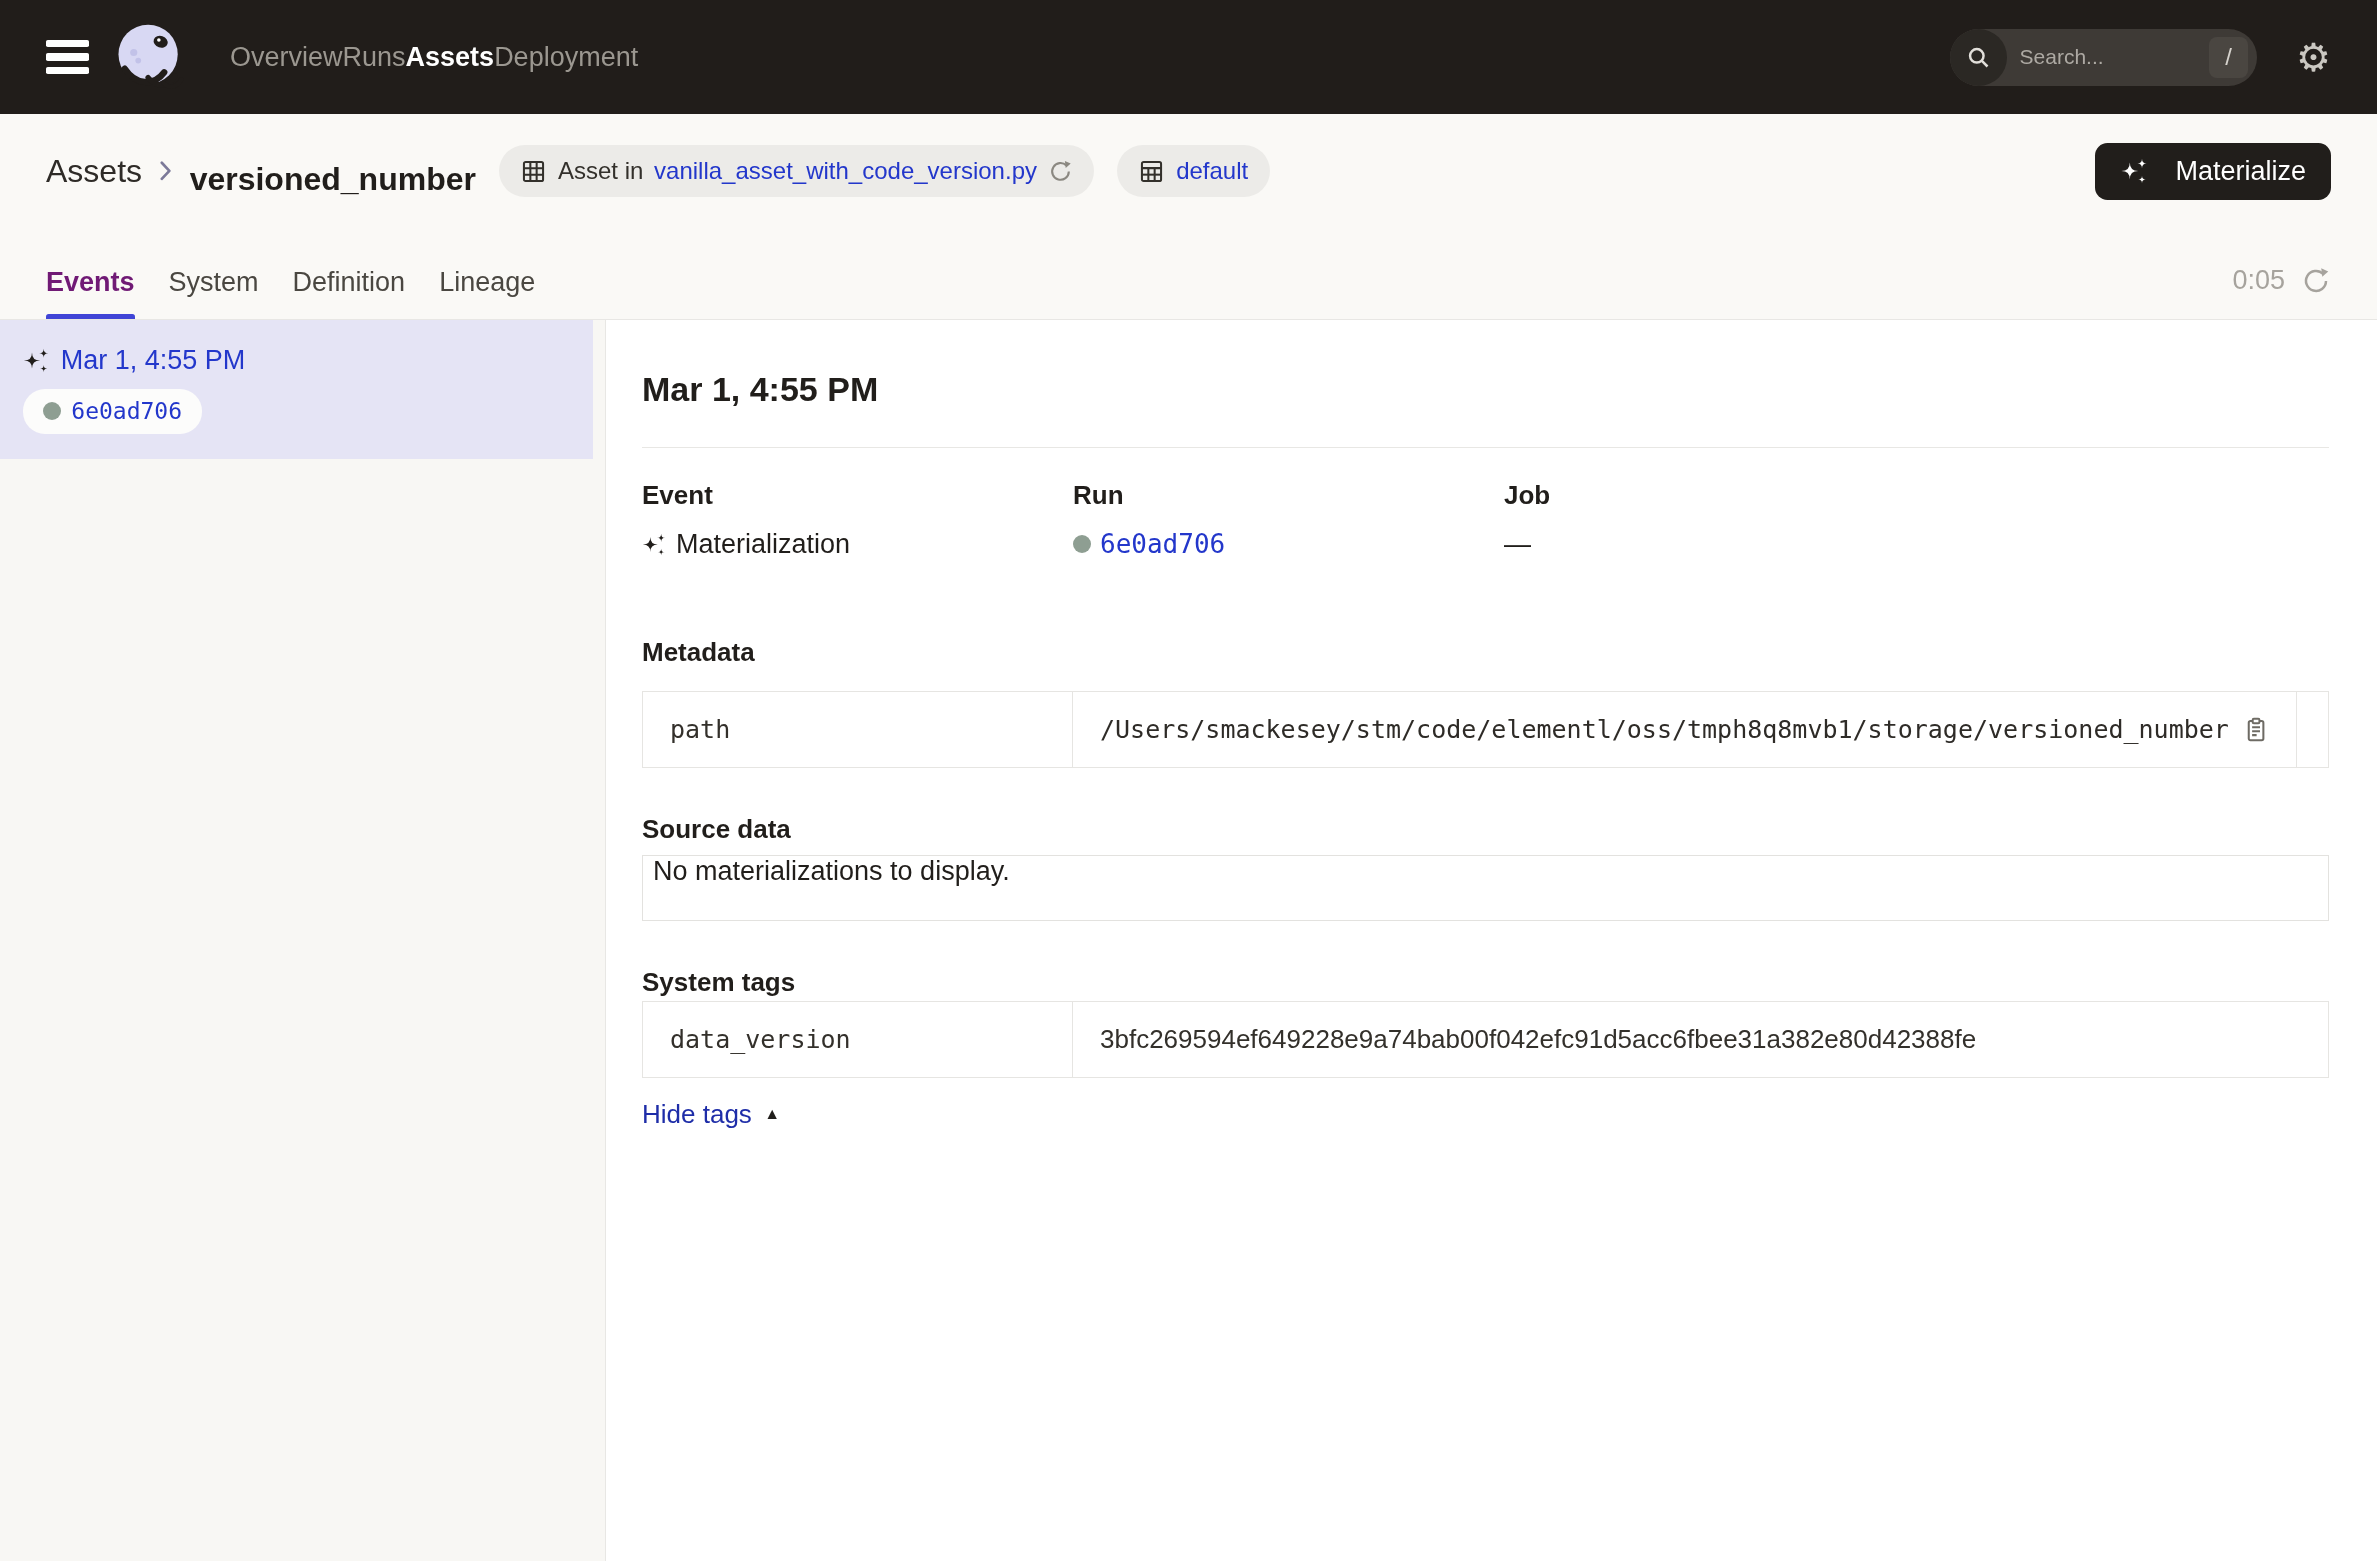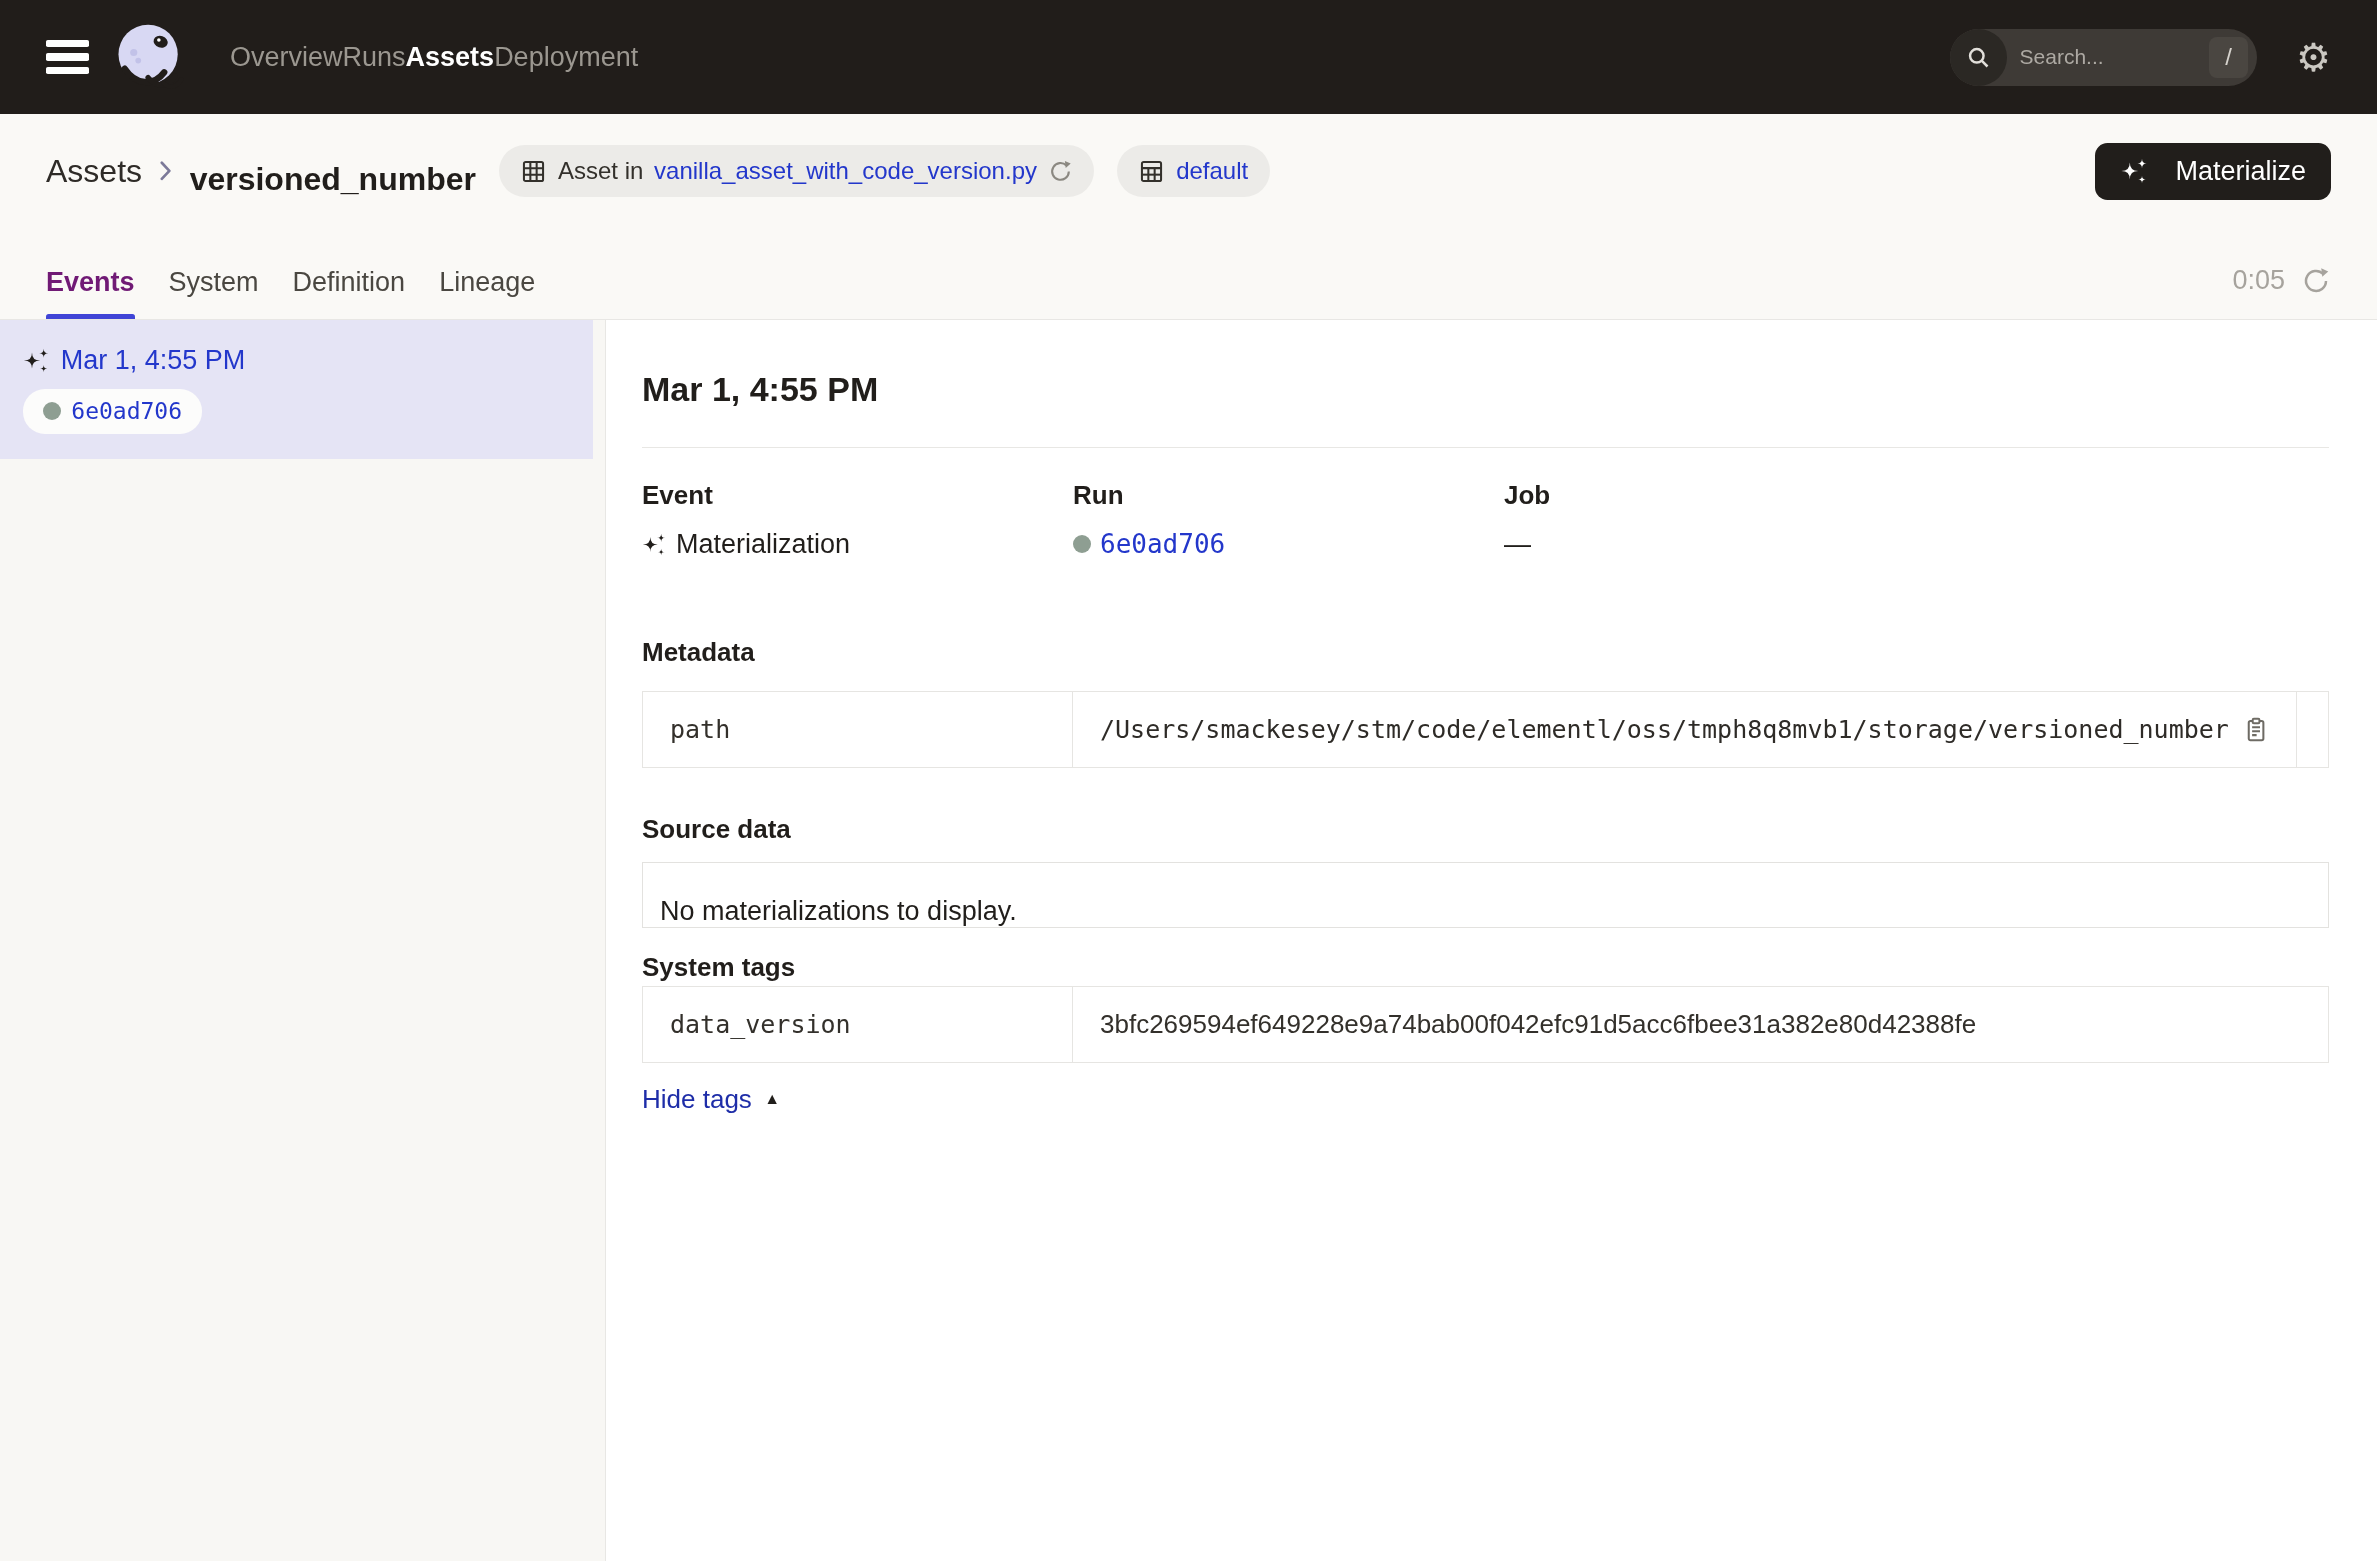--- a/index.html
+++ b/index.html
@@ -66,21 +66,21 @@
   .section-heading { margin-top:77px; font-size:26px; font-weight:700; color:#211E1B; }
   .section-heading.tight { margin-top:46px; }
   .kv-table { margin-top:23px; border:0.9px solid #E6E5E2; background:#FFFFFF; }
   .kv-row { display:flex; min-height:75px; align-items:stretch; }
   .kv-key { width:430px; flex:none; border-right:0.9px solid #E6E5E2; display:flex; align-items:center; padding:0 27px; font-size:25px; color:#33302B; }
   .kv-val { flex:1; display:flex; align-items:center; gap:14.3px; padding:0 27px; font-size:26px; color:#33302B; min-width:0; }
   .kv-end { width:32px; flex:none; border-left:0.9px solid #E6E5E2; }
   .path-link { font-size:25px; color:#2E2B27; text-decoration:underline; text-underline-offset:6.3px; cursor:pointer; white-space:nowrap; overflow:hidden; }
   .copy-btn { background:none; border:none; cursor:pointer; color:#6E6B64; display:flex; flex:none; }
 
-  .empty-box { margin-top:17px; border:0.9px solid #E3E2DF; min-height:66px; display:flex; align-items:flex-end; padding:0 17px; font-size:27px; color:#211E1B; background:#FFFFFF; }
+  .empty-box { margin-top:10px; border:0.9px solid #E3E2DF; min-height:66px; display:flex; align-items:flex-start; padding:0 10px; font-size:27px; color:#211E1B; background:#FFFFFF; }
 
   .highlight-ring { margin:14.3px -13.4px 0; border:4.5px solid #4A4EE0; border-radius:3.6px; padding:9px; }
   .tag-table { border:0.9px solid #E6E5E2; background:#FFFFFF; }
   .tag-table.second { margin-top:2.7px; }
   .hide-tags { margin-top:21.4px; display:inline-flex; align-items:center; gap:12.5px; font-size:26px; color:#1E2DA8; text-decoration:none; cursor:pointer; }
   .caret-up { font-size:16px; color:#211E1B; }
   svg { display:block; }
 </style>
 </head>
 <body>
@@ -250,21 +250,21 @@
           </div>
           <div class="kv-end"></div>
         </div>
       </div>
 
       <h3 class="section-heading tight">Source data</h3>
       <div class="empty-box">
         <span>No materializations to display.</span>
       </div>
 
-      <h3 class="section-heading" style="margin-top:24px;">System tags</h3>
+      <h3 class="section-heading" style="margin-top:46px;">System tags</h3>
 
       <div class="tag-table second">
         <div class="kv-row">
           <div class="kv-key mono">data_version</div>
           <div class="kv-val">
               <span>3bfc269594ef649228e9a74bab00f042efc91d5acc6fbee31a382e80d42388fe</span>
             </div>
         </div>
       </div>
 

